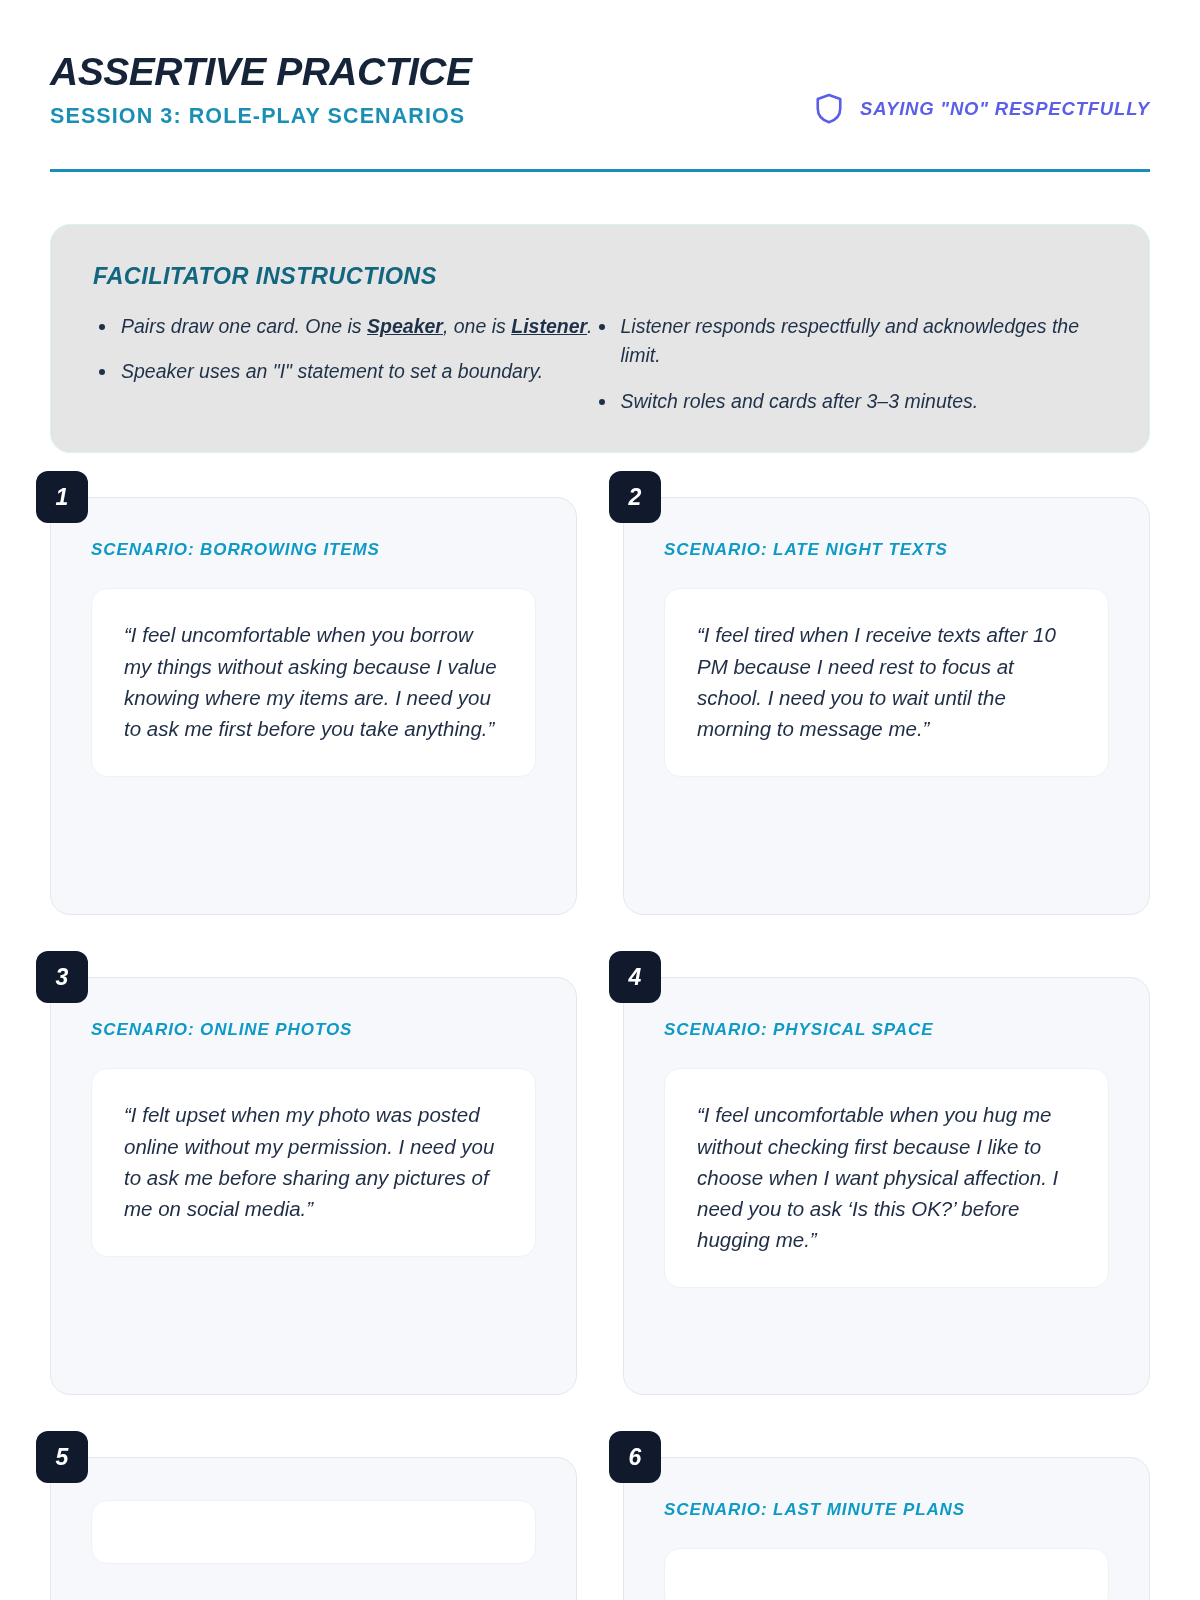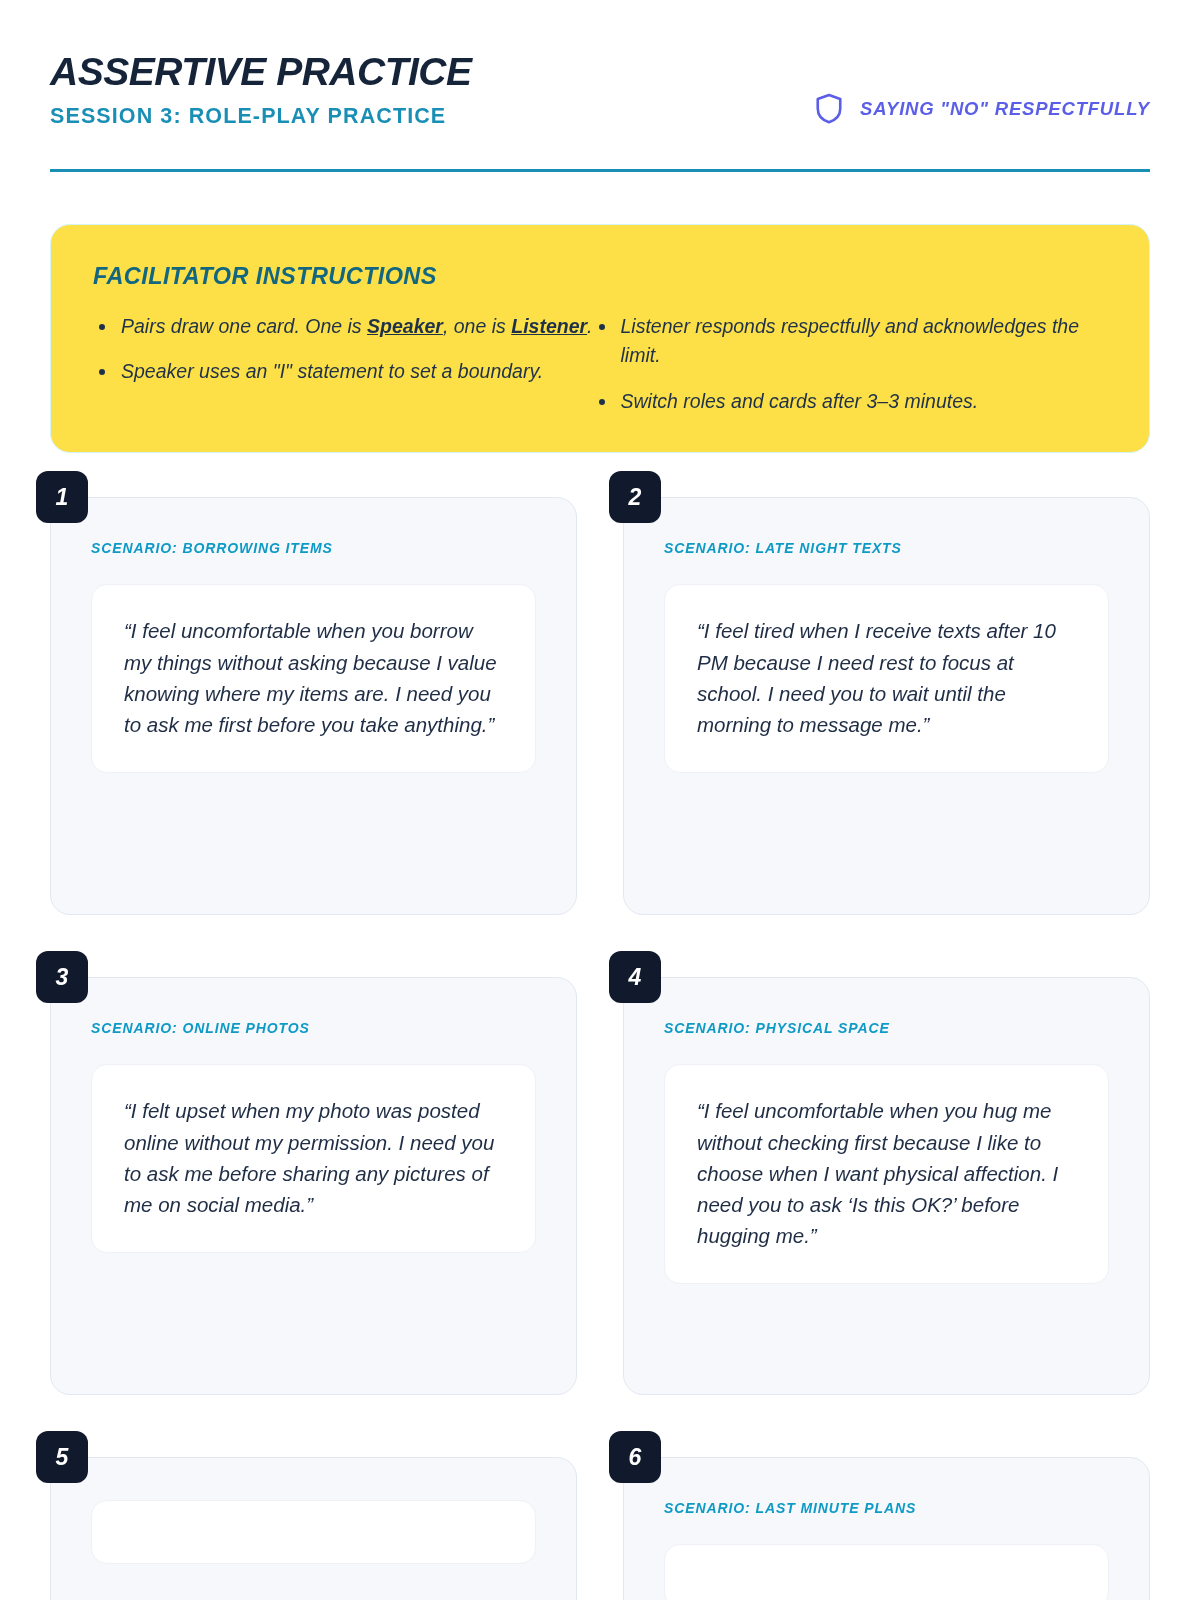--- a/index.html
+++ b/index.html
@@ -69,21 +69,21 @@
   .header-rule {
     margin-top: 40px;
     height: 3px;
     background: #1a8fb5;
     width: 100%;
   }
 
   
   .instructions {
     margin-top: 52px;
-    background: #fde047;
+    background: #e5e5e5;
     border: 1.5px solid #d5f4f6;
     border-radius: 20px;
     padding: 38px 57px 36px 42px;
   }
 
   .instructions-title {
     font-size: 23.5px;
     font-weight: 700;
     font-style: italic;
     letter-spacing: 0.4px;
@@ -159,21 +159,21 @@
     background: #f6f8fb;
     border: 1.5px solid #e2e8f1;
     border-radius: 20px;
     padding: 42px 40px 44px 40px;
     min-height: 392px;
   }
 
   .card-tall { min-height: 418px; }
 
   .scenario-label {
-    font-size: 14px;
+    font-size: 17px;
     font-weight: 700;
     font-style: italic;
     letter-spacing: 0.9px;
     color: #0e9ac6;
     margin-bottom: 28px;
   }
 
   .quote-box {
     background: #ffffff;
     border: 1.5px solid #eef1f6;
@@ -189,21 +189,21 @@
   }
 </style>
 </head>
 <body>
 
 <div class="page">
 
   <div class="header">
     <div class="title-block">
       <div class="doc-title">ASSERTIVE PRACTICE</div>
-      <div class="doc-subtitle">SESSION 3: ROLE-PLAY PRACTICE</div>
+      <div class="doc-subtitle">SESSION 3: ROLE-PLAY SCENARIOS</div>
     </div>
 
     <div class="header-badge">
       <span class="shield-icon">
         <svg viewBox="0 0 24 26" width="30" height="33" fill="none" xmlns="http://www.w3.org/2000/svg">
           <path d="M12 2.2 L21 5.4 V13 C21 18.6 17.2 22.3 12 24 C6.8 22.3 3 18.6 3 13 V5.4 Z" stroke="#5b5fe8" stroke-width="2.1" stroke-linejoin="round"></path>
         </svg>
       </span>
       <span class="badge-text">SAYING "NO" RESPECTFULLY</span>
     </div>

